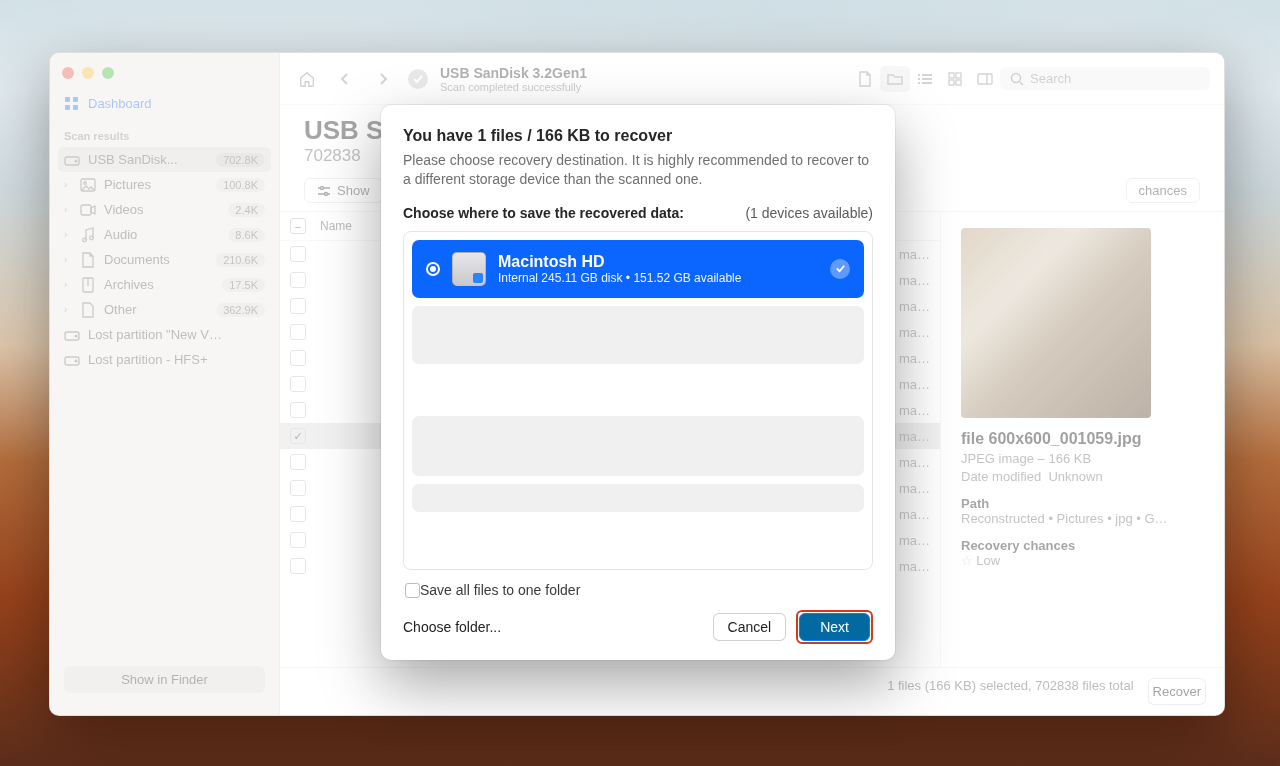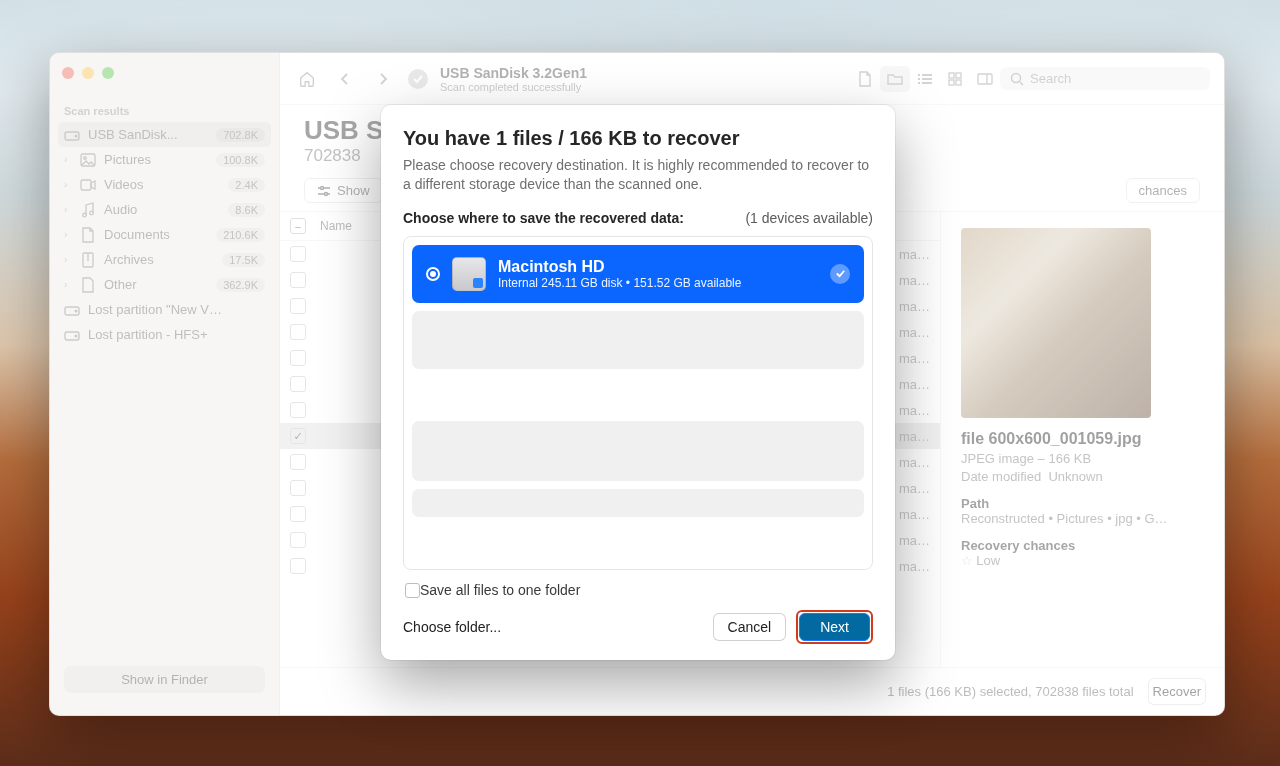--- a/index.html
+++ b/index.html
@@ -96,39 +96,39 @@
   .row .cb { width:16px;height:16px;border:1px solid #c8c8c8;border-radius:3px;display:flex;align-items:center;justify-content:center;font-size:11px;color:#555;}
   .row .name { flex:1; white-space:nowrap; overflow:hidden; text-overflow:ellipsis;}
   .row .meta { width:60px; text-align:right; color:#8a8a8a; white-space:nowrap; overflow:hidden; text-overflow:ellipsis;}
   .row.sel { background:#dfdfdf;}
   .preview { flex:1; border-left:1px solid rgba(0,0,0,0.06); padding:16px 20px; font-size:13px; color:#555; overflow:hidden;}
   .preview .thumb { width:190px;height:190px;border-radius:4px;background:
      linear-gradient(135deg,#bfa789 0%,#d8cdb9 30%,#a38c70 55%,#6e553d 100%); margin-bottom:12px; position:relative;}
   .preview h3 { font-size:16px; font-weight:700; color:#2e2e2e; margin-bottom:3px;}
   .preview .line { color:#7c7c7c; margin-bottom:3px;}
   .preview .label { font-weight:600; color:#3a3a3a; margin-top:12px;}
-  .statusbar { border-top:1px solid rgba(0,0,0,0.07); padding:10px 18px; display:flex; align-items:center; justify-content:flex-end; gap:14px; font-size:13px; color:#6c6c6c;}
+  .statusbar { border-top:1px solid rgba(0,0,0,0.07); padding:10px 18px; display:flex; justify-content:flex-end; gap:14px; font-size:13px; color:#6c6c6c;}
   .recover-btn { border:1px solid rgba(0,0,0,0.15); border-radius:6px; padding:5px 4px; background:#fff; font-size:13px; color:#333;}
   .star { color:#bcbcbc; }
 
   
   .dimmer {
     position:absolute; inset:0; background:rgba(255,255,255,0.55);
   }
   .modal {
     position:absolute;
     left:381px; top:105px;
     width:514px; height:555px;
     background:#fff;
     border-radius:10px;
     box-shadow: 0 24px 60px rgba(0,0,0,0.35), 0 0 0 1px rgba(0,0,0,0.05);
     padding:22px 22px 16px;
     display:flex; flex-direction:column;
   }
-  .modal h2 { font-size:20px; font-weight:700; color:#262626; margin-bottom:6px;}
+  .modal h2 { font-size:16px; font-weight:700; color:#262626; margin-bottom:6px;}
   .modal .desc { font-size:14px; color:#6f6f6f; line-height:1.35; margin-bottom:16px;}
   .modal .choose-row { display:flex; justify-content:space-between; font-size:14px; margin-bottom:10px;}
   .modal .choose-row .l { font-weight:700; color:#262626;}
   .modal .choose-row .r { color:#5b5b5b; }
   .dest-list { flex:1; border:1px solid rgba(0,0,0,0.1); border-radius:8px; padding:8px; overflow:auto;}
   .dest-card {
     border-radius:7px; padding:12px 14px; display:flex; align-items:center; gap:12px;
     margin-bottom:8px;
   }
   .dest-card.selected { background:#0a66ff; color:#fff;}
@@ -159,20 +159,33 @@
 
 <div class="window">
 
   <div class="sidebar">
     <div class="traffic">
       <div class="dot red"></div>
       <div class="dot yellow"></div>
       <div class="dot green"></div>
     </div>
 
+    <div class="side-item primary">
+      <span class="left">
+        <span class="icn">
+          <svg width="16" height="16" viewBox="0 0 16 16" fill="currentColor">
+              <rect x="1" y="1" width="5" height="5" rx="1"></rect>
+              <rect x="9" y="1" width="5" height="5" rx="1"></rect>
+              <rect x="1" y="9" width="5" height="5" rx="1"></rect>
+              <rect x="9" y="9" width="5" height="5" rx="1"></rect>
+            </svg>
+        </span>
+        <span>Dashboard</span>
+      </span>
+    </div>
 
     <div class="side-header">Scan results</div>
 
     <div class="side-item sel">
       <span class="left">
         <span class="icn">
           <svg width="16" height="12" viewBox="0 0 16 12" fill="none" stroke="currentColor" stroke-width="1.4">
               <rect x="1" y="3" width="14" height="8" rx="2"></rect>
               <circle cx="12" cy="7" r="0.8" fill="currentColor"></circle>
             </svg>

